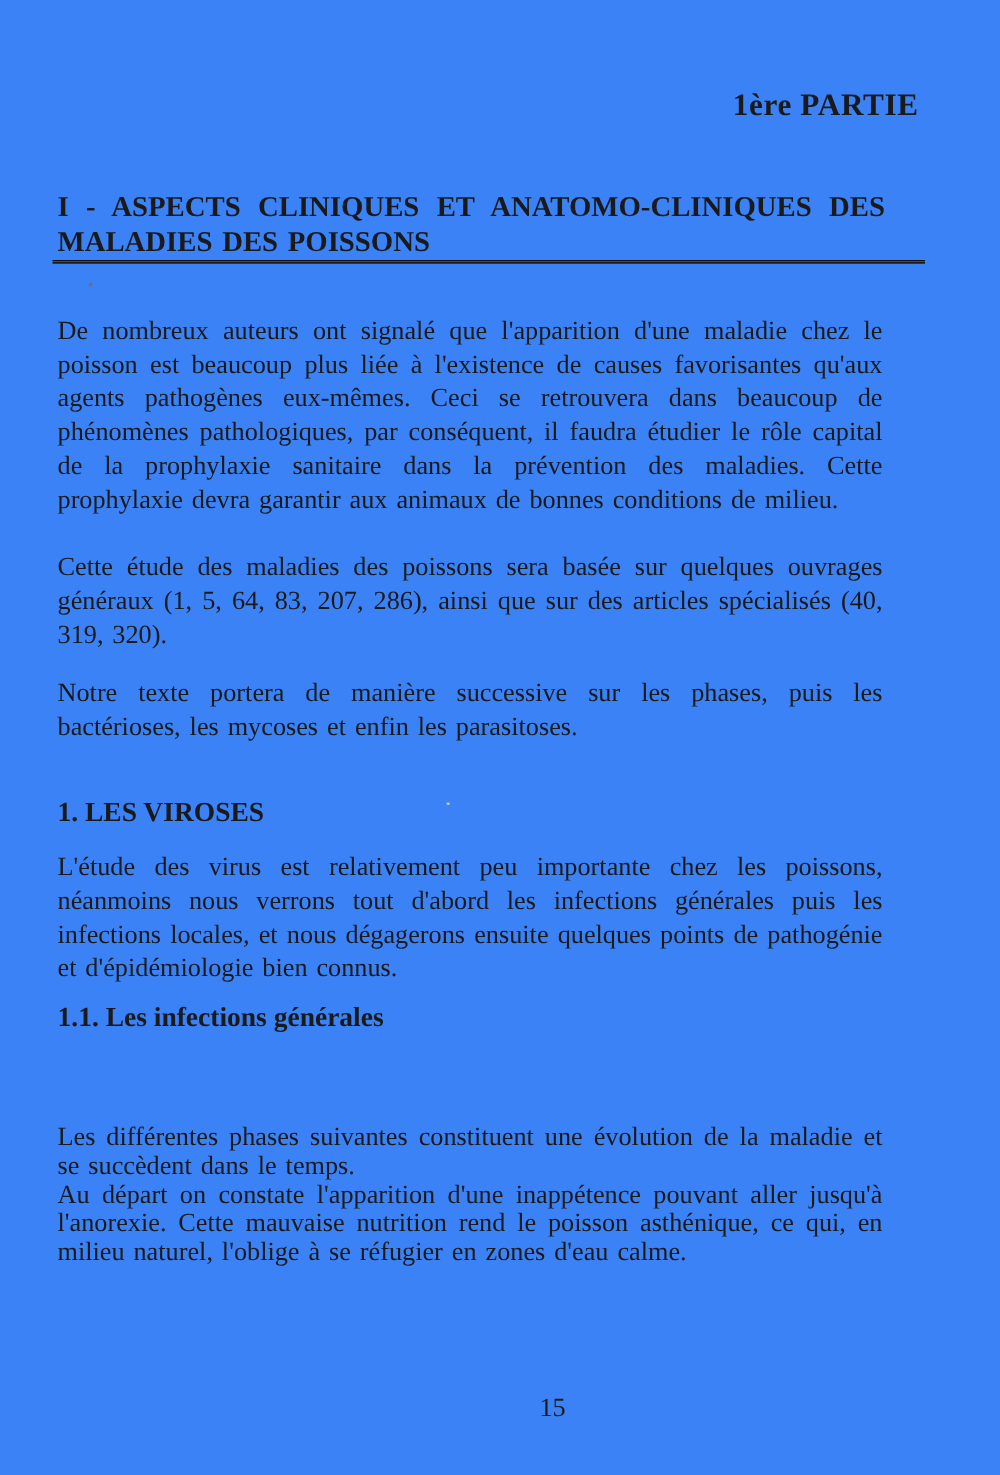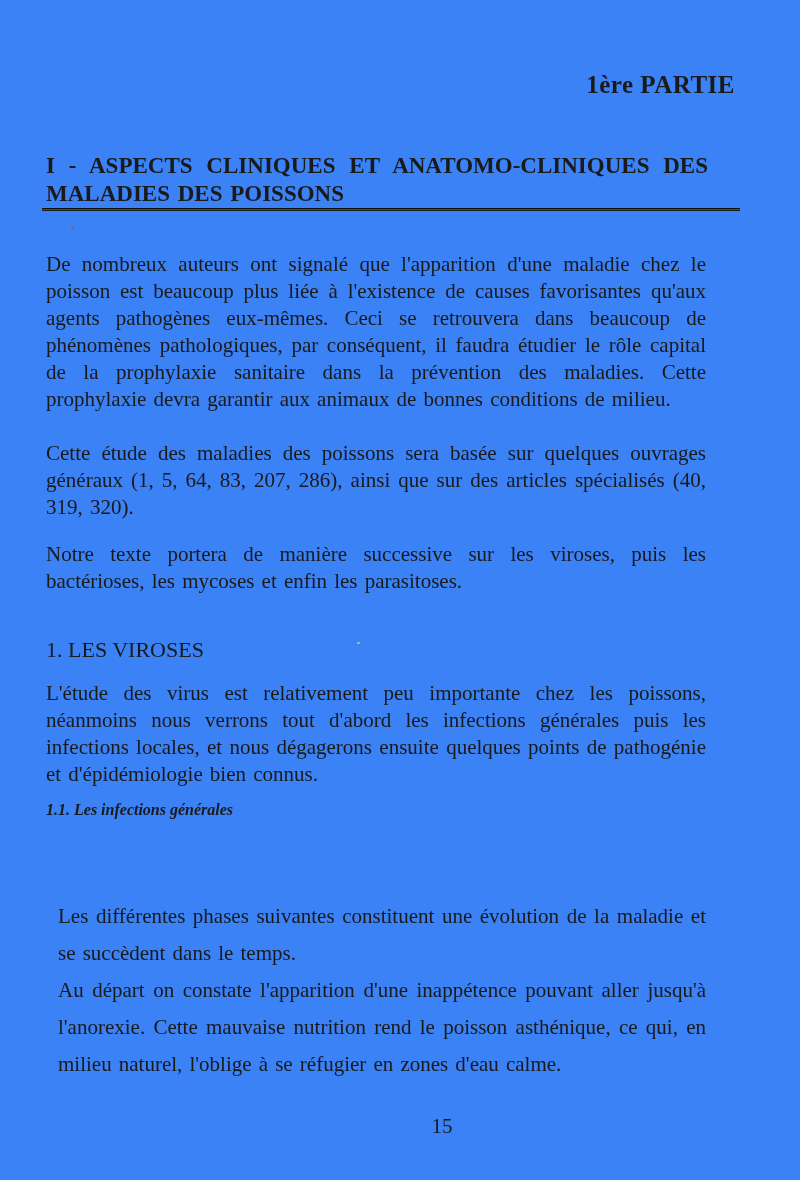--- a/index.html
+++ b/index.html
@@ -69,53 +69,51 @@
     word-spacing: 0.09em;
   }
   .para-1 { top: 251px; }
   .para-2 { top: 440px; }
   .para-3 { top: 541px; }
   .heading-viroses {
     position: absolute;
     top: 637px;
     left: 46px;
     font-size: 22px;
-    font-weight: normal;
+    font-weight: bold;
     white-space: nowrap;
   }
   .para-4 { top: 680px; font-family: Liberation Serif, serif; }
   .heading-infections {
     position: absolute;
     top: 801px;
     left: 46px;
-    font-size: 16px;
+    font-size: 22px;
     font-weight: bold;
     white-space: nowrap;
-    font-style: italic;
   }
   .heading-symptomatologie {
     position: absolute;
     top: 850px;
     left: 77px;
     font-size: 20px;
     font-weight: bold;
     white-space: nowrap;
   }
   .para-group-5 {
     position: absolute;
     top: 898px;
     left: 46px;
     width: 660px;
   }
   .para-group-5 .sub-para {
     font-size: 21px;
-    line-height: 37px;
+    line-height: 23px;
     text-align: justify;
     word-spacing: 0.09em;
-    margin-left: 12px;
   }
   .page-number {
     position: absolute;
     top: 1114px;
     left: 0;
     width: 788px;
     text-align: center;
     font-size: 21px;
     margin-left: 48px;
   }
@@ -133,21 +131,21 @@
   </div>
 
   <div class="rule"></div>
   <div class="speck speck-1"></div>
   <div class="speck speck-2"></div>
 
   <div class="para para-1">De nombreux auteurs ont signalé que l'apparition d'une maladie chez le poisson est beaucoup plus liée à l'existence de causes favorisantes qu'aux agents pathogènes eux-mêmes. Ceci se retrouvera dans beaucoup de phénomènes pathologiques, par conséquent, il faudra étudier le rôle capital de la prophylaxie sanitaire dans la prévention des maladies. Cette prophylaxie devra garantir aux animaux de bonnes conditions de milieu.</div>
 
   <div class="para para-2">Cette étude des maladies des poissons sera basée sur quelques ouvrages généraux (1, 5, 64, 83, 207, 286), ainsi que sur des articles spécialisés (40, 319, 320).</div>
 
-  <div class="para para-3">Notre texte portera de manière successive sur les viroses, puis les bactérioses, les mycoses et enfin les parasitoses.</div>
+  <div class="para para-3">Notre texte portera de manière successive sur les phases, puis les bactérioses, les mycoses et enfin les parasitoses.</div>
 
   <div class="heading-viroses">1. LES VIROSES</div>
 
   <div class="para para-4">L'étude des virus est relativement peu importante chez les poissons, néanmoins nous verrons tout d'abord les infections générales puis les infections locales, et nous dégagerons ensuite quelques points de pathogénie et d'épidémiologie bien connus.</div>
 
   <div class="heading-infections">1.1. Les infections générales</div>
 
 
   <div class="para-group-5">
     <div class="sub-para">Les différentes phases suivantes constituent une évolution de la maladie et se succèdent dans le temps.</div>

